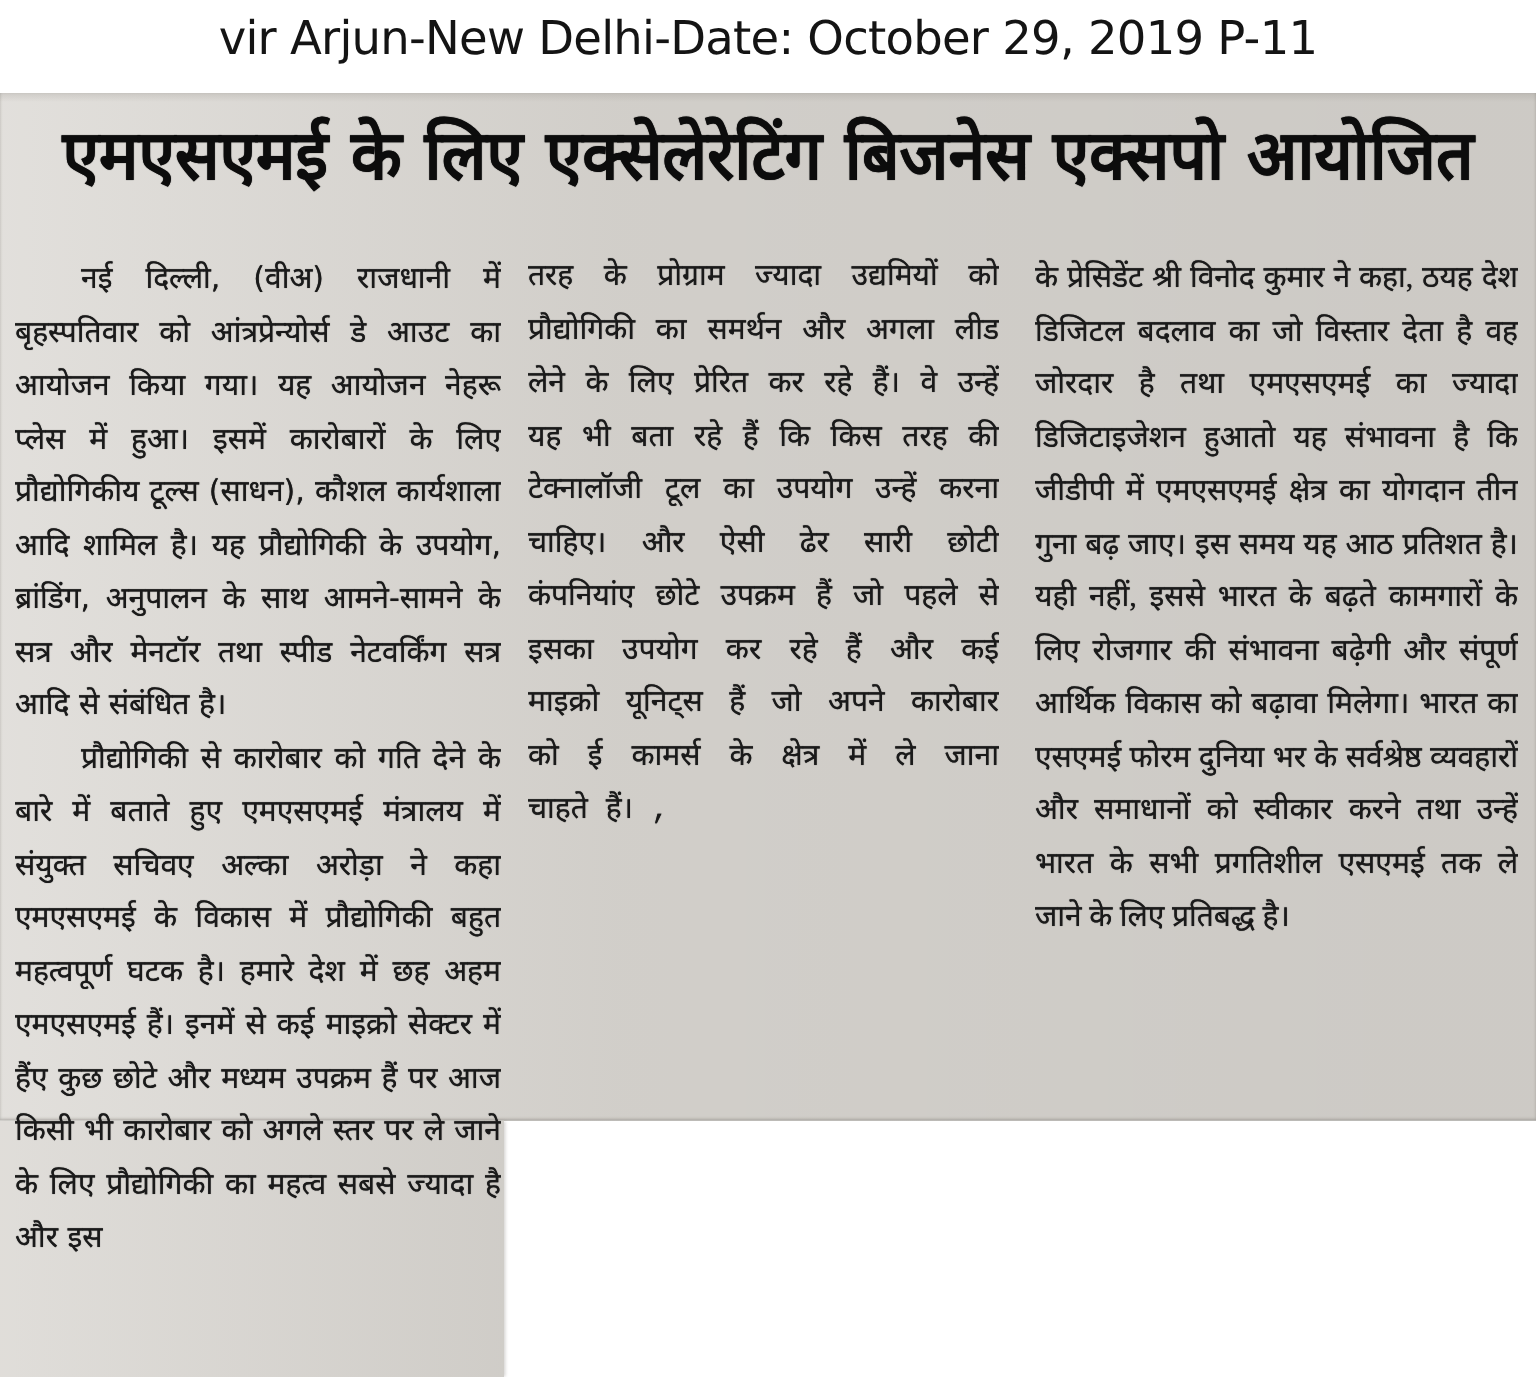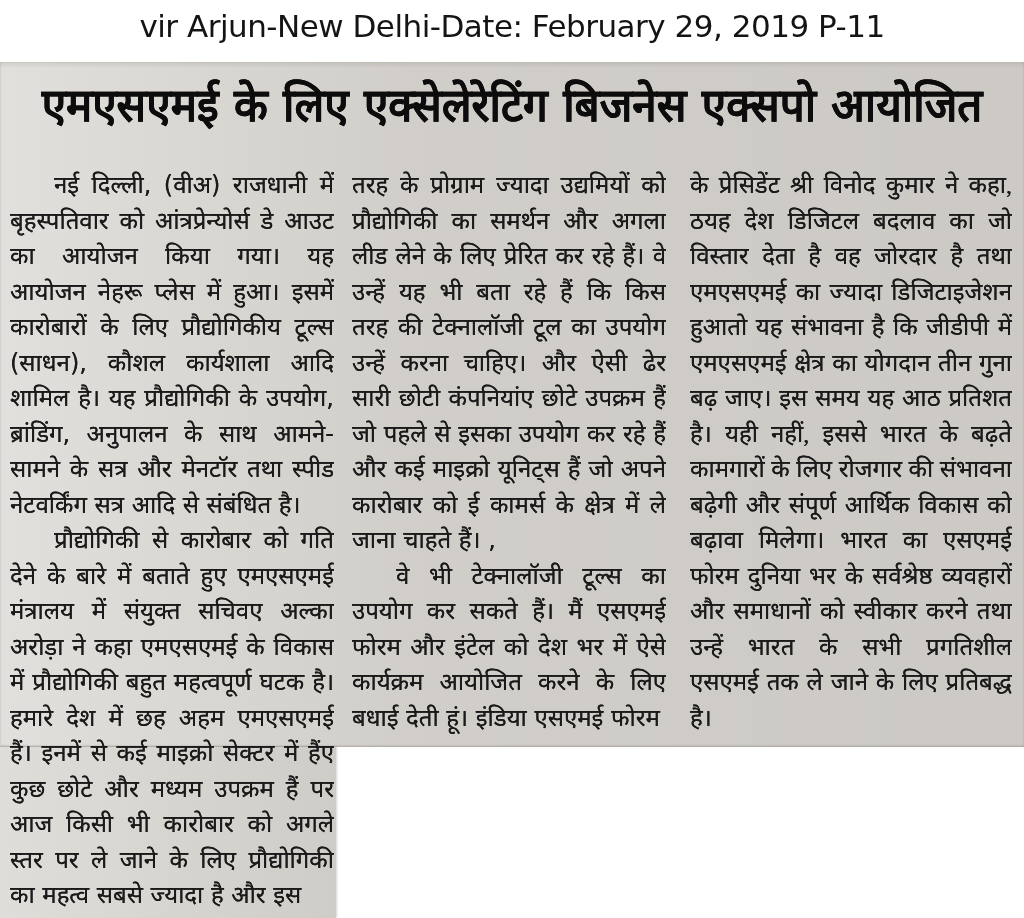--- a/index.html
+++ b/index.html
@@ -53,53 +53,52 @@
     transform: scaleY(1.04);
     text-shadow: 0 0 0.6px #0c0c0c;
     font-family: "DejaVu Sans", sans-serif;
   }
   .col {
     position: absolute;
     top: 168px;
     z-index: 2;
     overflow: hidden;
     color: #1a1a1a;
-    font-size: 24px;
+    font-size: 20px;
     line-height: 35.5px;
     text-shadow: 0 0 0.5px rgba(20,20,20,0.9);
   }
   .col1 { left: 10px;  width: 324px; height: 748px; }
-  .col2 { left: 352px; width: 314px; height: 578px; }
+  .col2 { left: 352px; width: 314px; height: 578px; font-family: Liberation Mono, monospace; }
   .col3 { left: 690px; width: 322px; height: 578px; font-family: Liberation Serif, serif; }
   .para {
     margin: 0;
     text-align: justify;
   }
   .indent { text-indent: 44px; }
 </style>
 </head>
 <body>
 
 <div class="page">
 
-  <div class="masthead">vir Arjun-New Delhi-Date: February 29, 2019 P-11</div>
+  <div class="masthead">vir Arjun-New Delhi-Date: October 29, 2019 P-11</div>
 
   <div class="clip-top"></div>
 
   <div class="clip-bottom"></div>
 
   <h1 class="headline">एमएसएमई के लिए एक्सेलेरेटिंग बिजनेस एक्सपो आयोजित</h1>
 
   <div class="col col1">
     <p class="para indent">नई दिल्ली, (वीअ) राजधानी में बृहस्पतिवार को आंत्रप्रेन्योर्स डे आउट का आयोजन किया गया। यह आयोजन नेहरू प्लेस में हुआ। इसमें कारोबारों के लिए प्रौद्योगिकीय टूल्स (साधन), कौशल कार्यशाला आदि शामिल है। यह प्रौद्योगिकी के उपयोग, ब्रांडिंग, अनुपालन के साथ आमने-सामने के सत्र और मेनटॉर तथा स्पीड नेटवर्किंग सत्र आदि से संबंधित है।</p>
     <p class="para indent">प्रौद्योगिकी से कारोबार को गति देने के बारे में बताते हुए एमएसएमई मंत्रालय में संयुक्त सचिवए अल्का अरोड़ा ने कहा एमएसएमई के विकास में प्रौद्योगिकी बहुत महत्वपूर्ण घटक है। हमारे देश में छह अहम एमएसएमई हैं। इनमें से कई माइक्रो सेक्टर में हैंए कुछ छोटे और मध्यम उपक्रम हैं पर आज किसी भी कारोबार को अगले स्तर पर ले जाने के लिए प्रौद्योगिकी का महत्व सबसे ज्यादा है और इस</p>
   </div>
 
   <div class="col col2">
     <p class="para">तरह के प्रोग्राम ज्यादा उद्यमियों को प्रौद्योगिकी का समर्थन और अगला लीड लेने के लिए प्रेरित कर रहे हैं। वे उन्हें यह भी बता रहे हैं कि किस तरह की टेक्नालॉजी टूल का उपयोग उन्हें करना चाहिए। और ऐसी ढेर सारी छोटी कंपनियांए छोटे उपक्रम हैं जो पहले से इसका उपयोग कर रहे हैं और कई माइक्रो यूनिट्स हैं जो अपने कारोबार को ई कामर्स के क्षेत्र में ले जाना चाहते हैं। ,</p>
-    <p class="para indent">वे भी टेक्नालॉजी टूल्स का उपयोग कर सकते हैं। मैं एसएमई फोरम और इंटेल को देश भर में ऐसे कार्यक्रम आयोजित करने के लिए बधाई देती हूं। इंडिया एसएमई फोरम</p>
   </div>
 
   <div class="col col3">
     <p class="para">के प्रेसिडेंट श्री विनोद कुमार ने कहा, ठयह देश डिजिटल बदलाव का जो विस्तार देता है वह जोरदार है तथा एमएसएमई का ज्यादा डिजिटाइजेशन हुआतो यह संभावना है कि जीडीपी में एमएसएमई क्षेत्र का योगदान तीन गुना बढ़ जाए। इस समय यह आठ प्रतिशत है। यही नहीं, इससे भारत के बढ़ते कामगारों के लिए रोजगार की संभावना बढ़ेगी और संपूर्ण आर्थिक विकास को बढ़ावा मिलेगा। भारत का एसएमई फोरम दुनिया भर के सर्वश्रेष्ठ व्यवहारों और समाधानों को स्वीकार करने तथा उन्हें भारत के सभी प्रगतिशील एसएमई तक ले जाने के लिए प्रतिबद्ध है।</p>
   </div>
 
 </div>
 
 </body></html>

